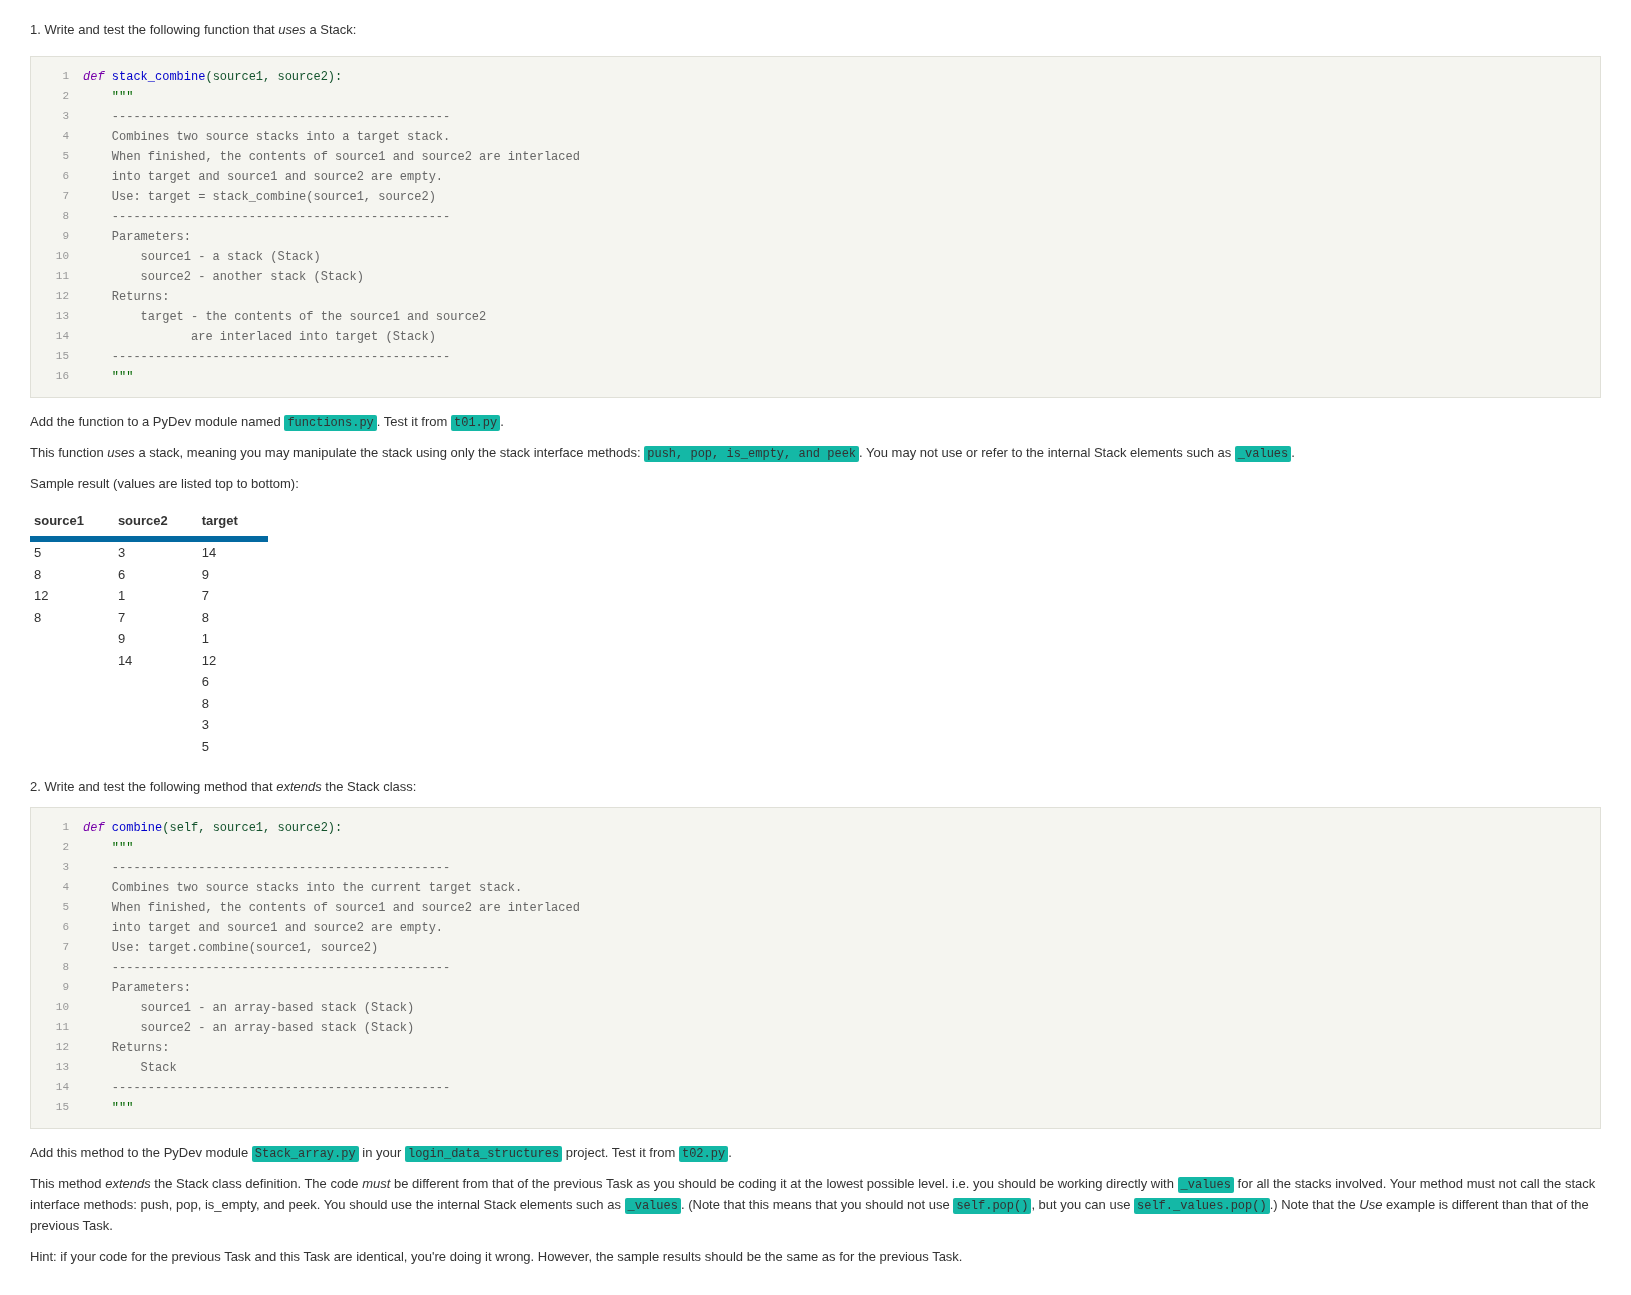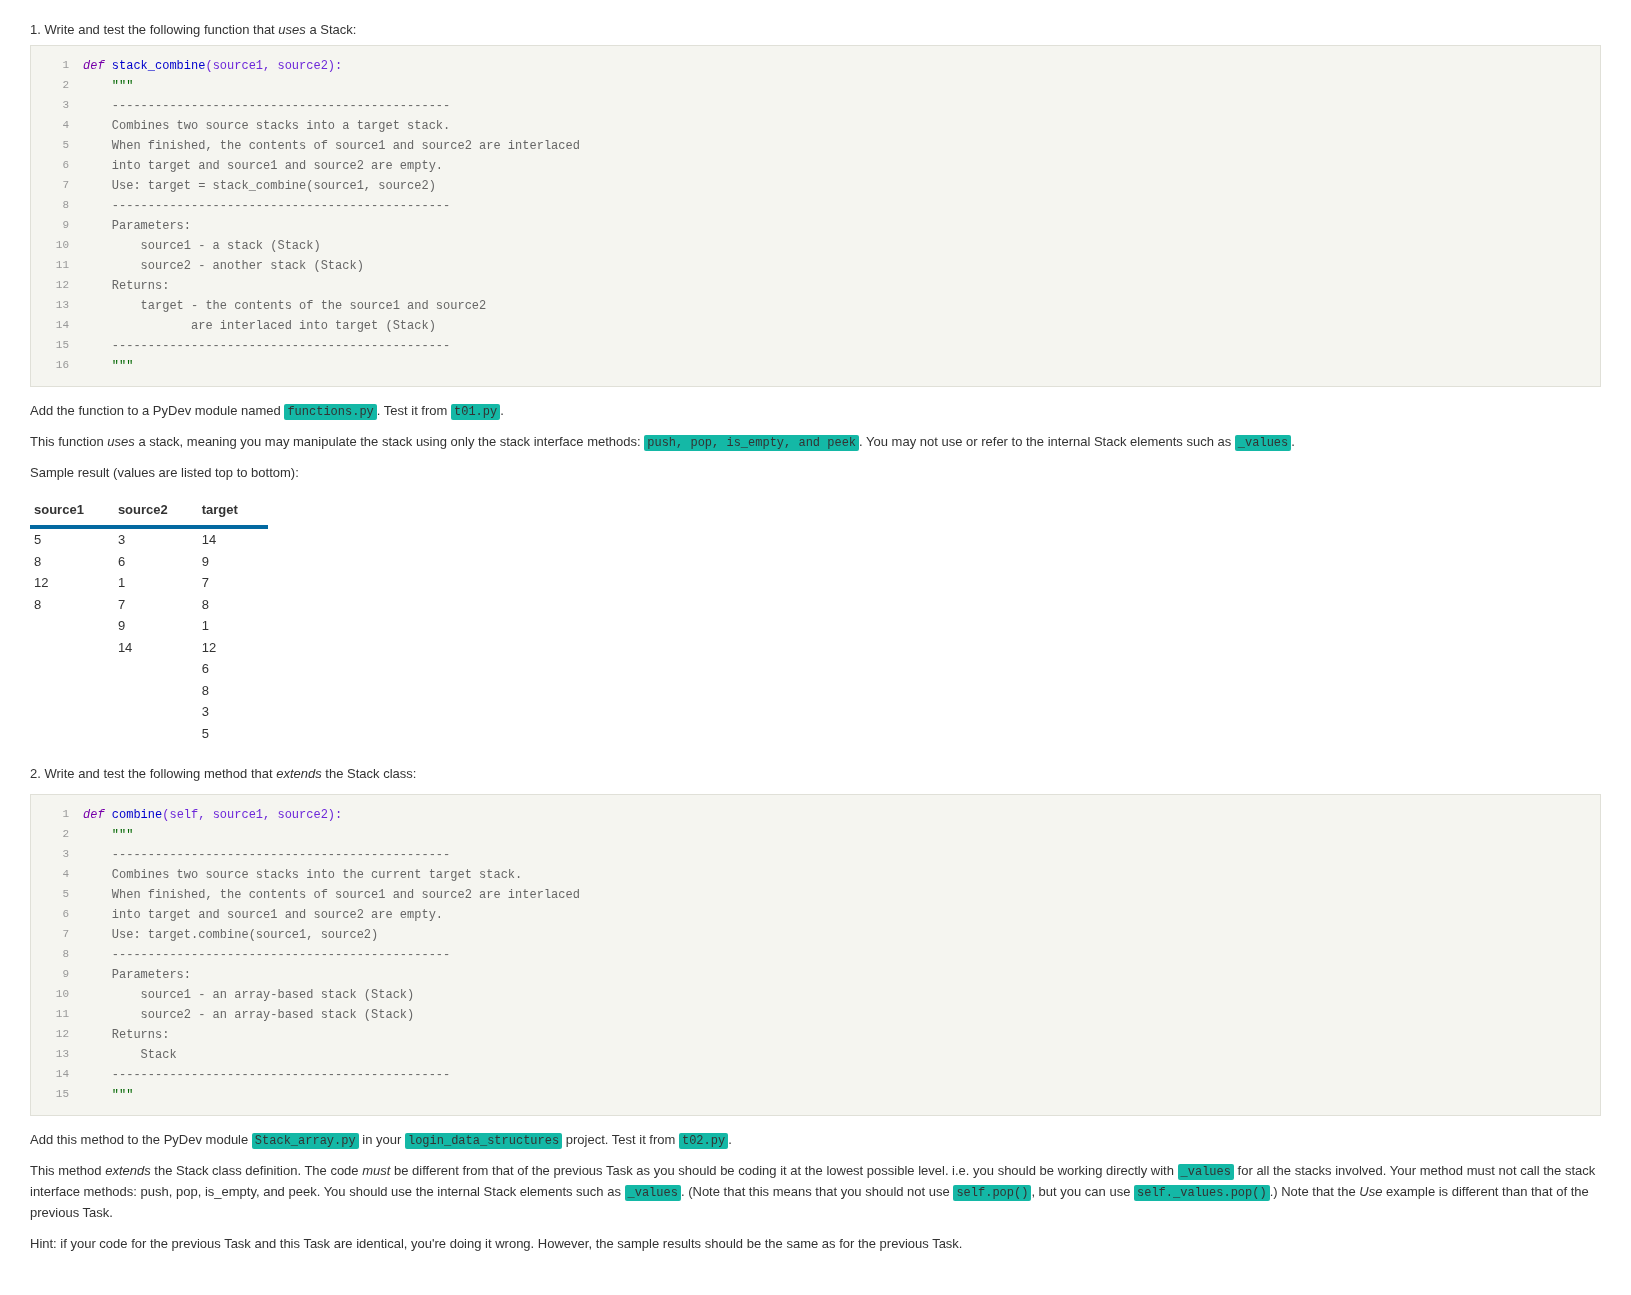--- a/index.html
+++ b/index.html
@@ -6,21 +6,21 @@
     body {
       font-family: Arial, sans-serif;
       font-size: 13px;
       color: #333;
       background: #fff;
       padding: 20px 30px;
       line-height: 1.5;
     }
     .section-title {
       font-size: 13px;
-      margin-bottom: 5px;
+      margin-bottom: 16px;
       color: #333;
     }
     .section-title em {
       font-style: italic;
     }
     .code-block {
       background: #f5f5f0;
       border: 1px solid #e0e0d8;
       padding: 10px 0;
       margin-bottom: 14px;
@@ -39,21 +39,21 @@
       user-select: none;
       font-size: 11px;
     }
     .code-text {
       color: #555;
       white-space: pre;
     }
     .kw { color: #7700aa; font-weight: normal; font-style: italic; }
     .fn { color: #0000cc; }
     .str { color: #006600; }
-    .param { color: #6d28d9; }
+    .param { color: #14532d; }
     .doc { color: #666; }
 
     .prose {
       margin-bottom: 10px;
       font-size: 13px;
       line-height: 1.6;
     }
     .prose code, code {
       font-family: 'Courier New', monospace;
       background: #14b8a6;
@@ -68,21 +68,21 @@
     }
     .sample-table {
       border-collapse: collapse;
       min-width: 200px;
     }
     .sample-table th {
       font-weight: bold;
       font-size: 13px;
       padding: 2px 30px 4px 4px;
       text-align: center;
-      border-bottom: 4px solid #0369a1;
+      border-bottom: 6px solid #0369a1;
     }
     .sample-table td {
       padding: 1px 30px 1px 4px;
       text-align: left;
       font-size: 13px;
     }
     .sample-header-row th {
       padding-bottom: 6px;
     }
 

